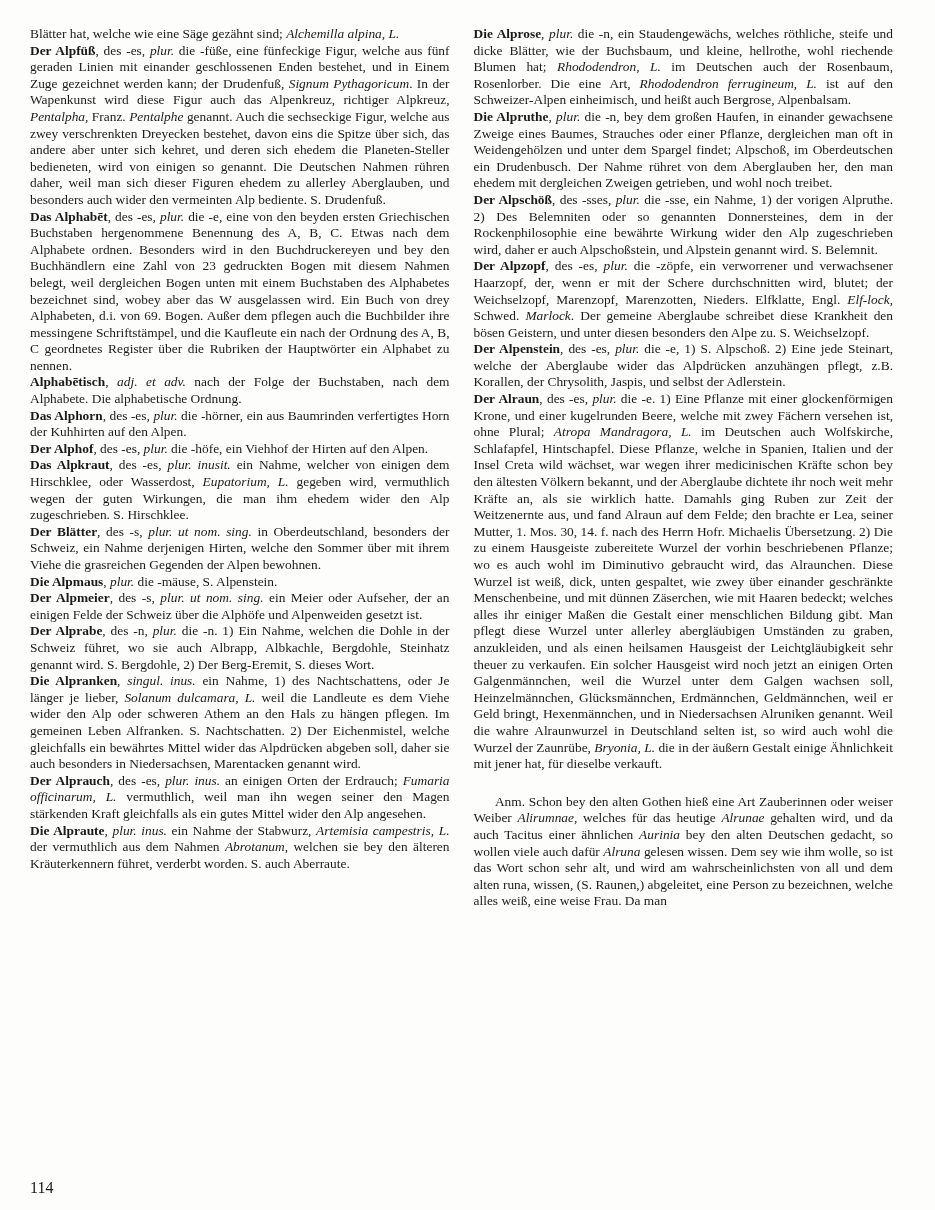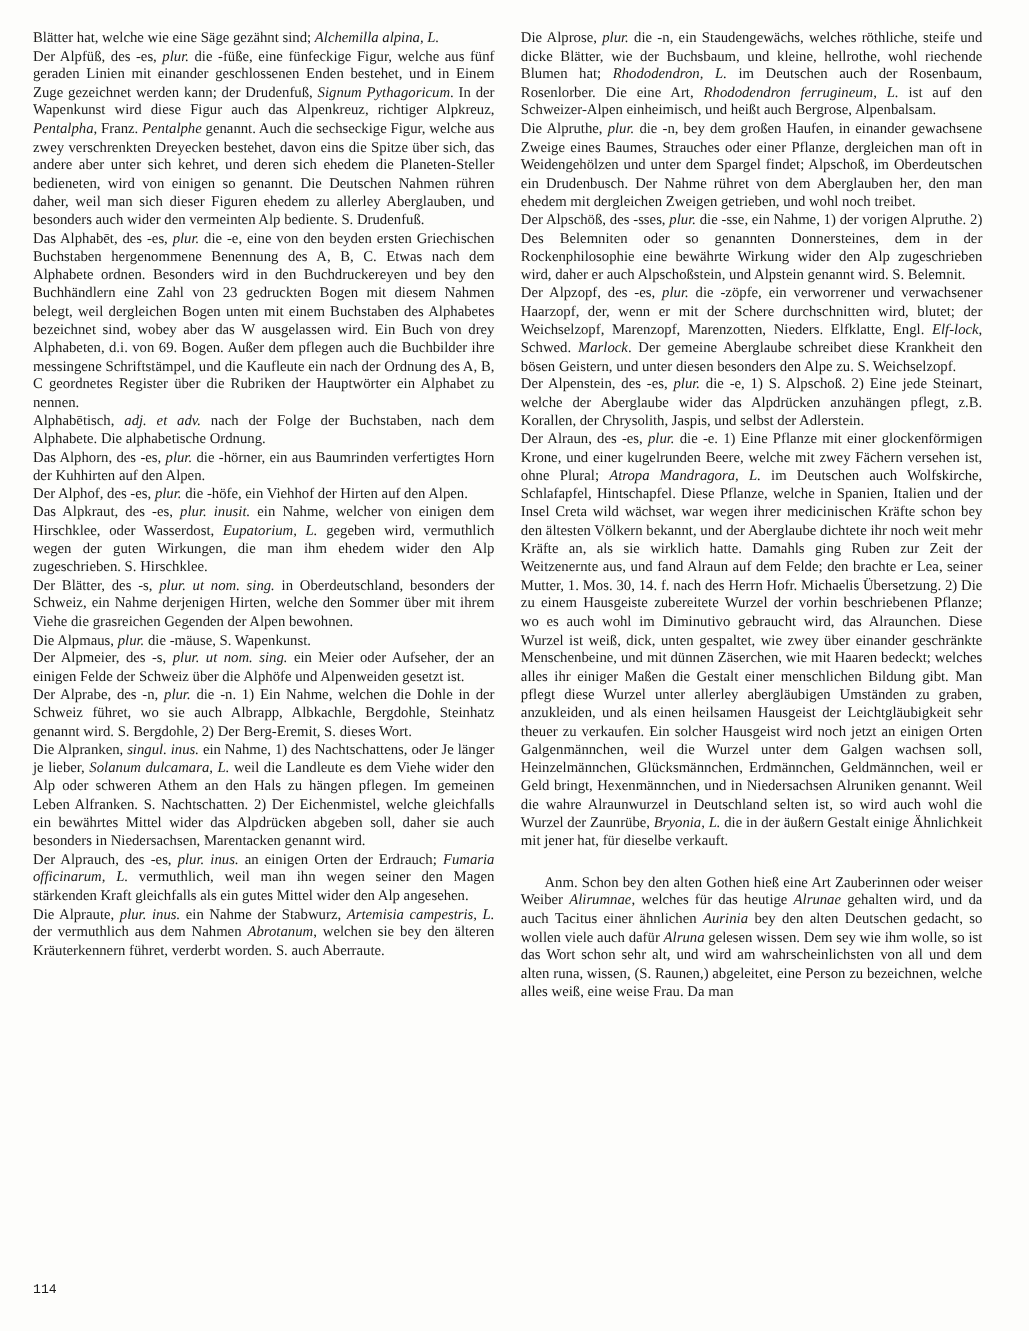--- a/index.html
+++ b/index.html
@@ -28,46 +28,45 @@
     width: 50%;
     font-size: 13.4px;
     line-height: 16.6px;
     text-align: justify;
     -webkit-hyphens: auto;
     hyphens: auto;
   }
   .entry { margin: 0; }
   .entry.indent { text-indent: 1.6em; }
   .entry.gap { margin-top: 21px; }
-  .hw { font-weight: normal; }
+  .hw { font-weight: bold; }
   .it { font-style: italic; }
   .pagenum {
     position: absolute;
     left: 30px;
-    bottom: 31px;
-    font-size: 12px;
+    bottom: 13px;
+    font-size: 16px;
     color: #1a1a1a;
-    font-family: Liberation Mono, monospace;
   }
 </style>
 </head>
 <body>
 
 <div class="page">
   <div class="cols">
     <div class="col">
         <p class="entry"><span class="tx">Blätter hat, welche wie eine Säge gezähnt sind; </span><span class="it">Alchemilla alpina, L.</span></p>
         <p class="entry"><span class="hw">Der Alpfüß</span><span class="tx">, des -es, </span><span class="it">plur.</span><span class="tx"> die -füße, eine fünfeckige Figur, welche aus fünf geraden Linien mit einander geschlossenen Enden bestehet, und in Einem Zuge gezeichnet werden kann; der Drudenfuß, </span><span class="it">Signum Pythagoricum</span><span class="tx">. In der Wapenkunst wird diese Figur auch das Alpenkreuz, richtiger Alpkreuz, </span><span class="it">Pentalpha</span><span class="tx">, Franz. </span><span class="it">Pentalphe</span><span class="tx"> genannt. Auch die sechseckige Figur, welche aus zwey verschrenkten Dreyecken bestehet, davon eins die Spitze über sich, das andere aber unter sich kehret, und deren sich ehedem die Planeten-Steller bedieneten, wird von einigen so genannt. Die Deutschen Nahmen rühren daher, weil man sich dieser Figuren ehedem zu allerley Aberglauben, und besonders auch wider den vermeinten Alp bediente. S. Drudenfuß.</span></p>
         <p class="entry"><span class="hw">Das Alphabēt</span><span class="tx">, des -es, </span><span class="it">plur.</span><span class="tx"> die -e, eine von den beyden ersten Griechischen Buchstaben hergenommene Benennung des A, B, C. Etwas nach dem Alphabete ordnen. Besonders wird in den Buchdruckereyen und bey den Buchhändlern eine Zahl von 23 gedruckten Bogen mit diesem Nahmen belegt, weil dergleichen Bogen unten mit einem Buchstaben des Alphabetes bezeichnet sind, wobey aber das W ausgelassen wird. Ein Buch von drey Alphabeten, d.i. von 69. Bogen. Außer dem pflegen auch die Buchbilder ihre messingene Schriftstämpel, und die Kaufleute ein nach der Ordnung des A, B, C geordnetes Register über die Rubriken der Hauptwörter ein Alphabet zu nennen.</span></p>
         <p class="entry"><span class="hw">Alphabētisch</span><span class="tx">, </span><span class="it">adj. et adv.</span><span class="tx"> nach der Folge der Buchstaben, nach dem Alphabete. Die alphabetische Ordnung.</span></p>
         <p class="entry"><span class="hw">Das Alphorn</span><span class="tx">, des -es, </span><span class="it">plur.</span><span class="tx"> die -hörner, ein aus Baumrinden verfertigtes Horn der Kuhhirten auf den Alpen.</span></p>
         <p class="entry"><span class="hw">Der Alphof</span><span class="tx">, des -es, </span><span class="it">plur.</span><span class="tx"> die -höfe, ein Viehhof der Hirten auf den Alpen.</span></p>
         <p class="entry"><span class="hw">Das Alpkraut</span><span class="tx">, des -es, </span><span class="it">plur. inusit.</span><span class="tx"> ein Nahme, welcher von einigen dem Hirschklee, oder Wasserdost, </span><span class="it">Eupatorium, L.</span><span class="tx"> gegeben wird, vermuthlich wegen der guten Wirkungen, die man ihm ehedem wider den Alp zugeschrieben. S. Hirschklee.</span></p>
         <p class="entry"><span class="hw">Der Blätter</span><span class="tx">, des -s, </span><span class="it">plur. ut nom. sing.</span><span class="tx"> in Oberdeutschland, besonders der Schweiz, ein Nahme derjenigen Hirten, welche den Sommer über mit ihrem Viehe die grasreichen Gegenden der Alpen bewohnen.</span></p>
-        <p class="entry"><span class="hw">Die Alpmaus</span><span class="tx">, </span><span class="it">plur.</span><span class="tx"> die -mäuse, S. Wapenkunst.</span></p>
+        <p class="entry"><span class="hw">Die Alpmaus</span><span class="tx">, </span><span class="it">plur.</span><span class="tx"> die -mäuse, S. Alpenstein.</span></p>
         <p class="entry"><span class="hw">Der Alpmeier</span><span class="tx">, des -s, </span><span class="it">plur. ut nom. sing.</span><span class="tx"> ein Meier oder Aufseher, der an einigen Felde der Schweiz über die Alphöfe und Alpenweiden gesetzt ist.</span></p>
         <p class="entry"><span class="hw">Der Alprabe</span><span class="tx">, des -n, </span><span class="it">plur.</span><span class="tx"> die -n. 1) Ein Nahme, welchen die Dohle in der Schweiz führet, wo sie auch Albrapp, Albkachle, Bergdohle, Steinhatz genannt wird. S. Bergdohle, 2) Der Berg-Eremit, S. dieses Wort.</span></p>
         <p class="entry"><span class="hw">Die Alpranken</span><span class="tx">, </span><span class="it">singul. inus.</span><span class="tx"> ein Nahme, 1) des Nachtschattens, oder Je länger je lieber, </span><span class="it">Solanum dulcamara, L.</span><span class="tx"> weil die Landleute es dem Viehe wider den Alp oder schweren Athem an den Hals zu hängen pflegen. Im gemeinen Leben Alfranken. S. Nachtschatten. 2) Der Eichenmistel, welche gleichfalls ein bewährtes Mittel wider das Alpdrücken abgeben soll, daher sie auch besonders in Niedersachsen, Marentacken genannt wird.</span></p>
         <p class="entry"><span class="hw">Der Alprauch</span><span class="tx">, des -es, </span><span class="it">plur. inus.</span><span class="tx"> an einigen Orten der Erdrauch; </span><span class="it">Fumaria officinarum, L.</span><span class="tx"> vermuthlich, weil man ihn wegen seiner den Magen stärkenden Kraft gleichfalls als ein gutes Mittel wider den Alp angesehen.</span></p>
         <p class="entry"><span class="hw">Die Alpraute</span><span class="tx">, </span><span class="it">plur. inus.</span><span class="tx"> ein Nahme der Stabwurz, </span><span class="it">Artemisia campestris, L.</span><span class="tx"> der vermuthlich aus dem Nahmen </span><span class="it">Abrotanum</span><span class="tx">, welchen sie bey den älteren Kräuterkennern führet, verderbt worden. S. auch Aberraute.</span></p>
       </div>
     <div class="col">
         <p class="entry"><span class="hw">Die Alprose</span><span class="tx">, </span><span class="it">plur.</span><span class="tx"> die -n, ein Staudengewächs, welches röthliche, steife und dicke Blätter, wie der Buchsbaum, und kleine, hellrothe, wohl riechende Blumen hat; </span><span class="it">Rhododendron, L.</span><span class="tx"> im Deutschen auch der Rosenbaum, Rosenlorber. Die eine Art, </span><span class="it">Rhododendron ferrugineum, L.</span><span class="tx"> ist auf den Schweizer-Alpen einheimisch, und heißt auch Bergrose, Alpenbalsam.</span></p>
         <p class="entry"><span class="hw">Die Alpruthe</span><span class="tx">, </span><span class="it">plur.</span><span class="tx"> die -n, bey dem großen Haufen, in einander gewachsene Zweige eines Baumes, Strauches oder einer Pflanze, dergleichen man oft in Weidengehölzen und unter dem Spargel findet; Alpschoß, im Oberdeutschen ein Drudenbusch. Der Nahme rühret von dem Aberglauben her, den man ehedem mit dergleichen Zweigen getrieben, und wohl noch treibet.</span></p>
         <p class="entry"><span class="hw">Der Alpschöß</span><span class="tx">, des -sses, </span><span class="it">plur.</span><span class="tx"> die -sse, ein Nahme, 1) der vorigen Alpruthe. 2) Des Belemniten oder so genannten Donnersteines, dem in der Rockenphilosophie eine bewährte Wirkung wider den Alp zugeschrieben wird, daher er auch Alpschoßstein, und Alpstein genannt wird. S. Belemnit.</span></p>

